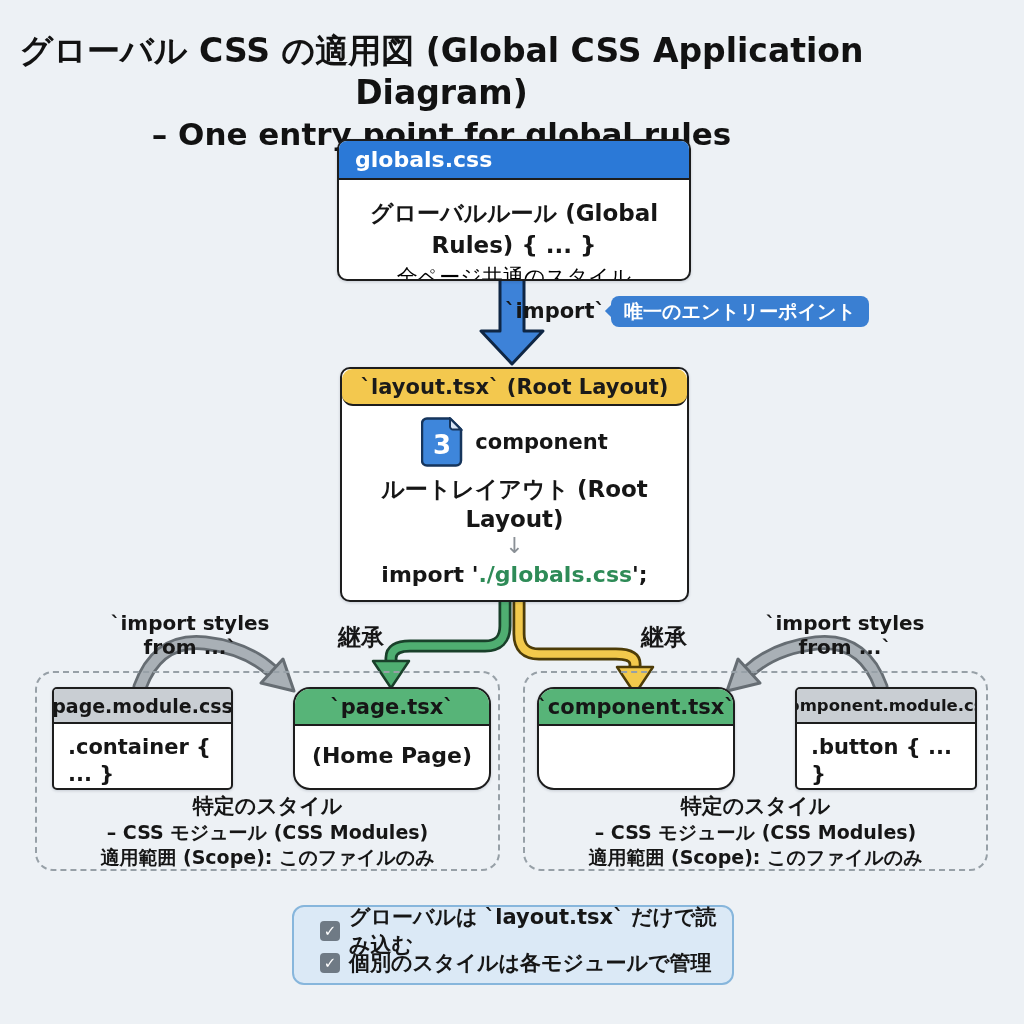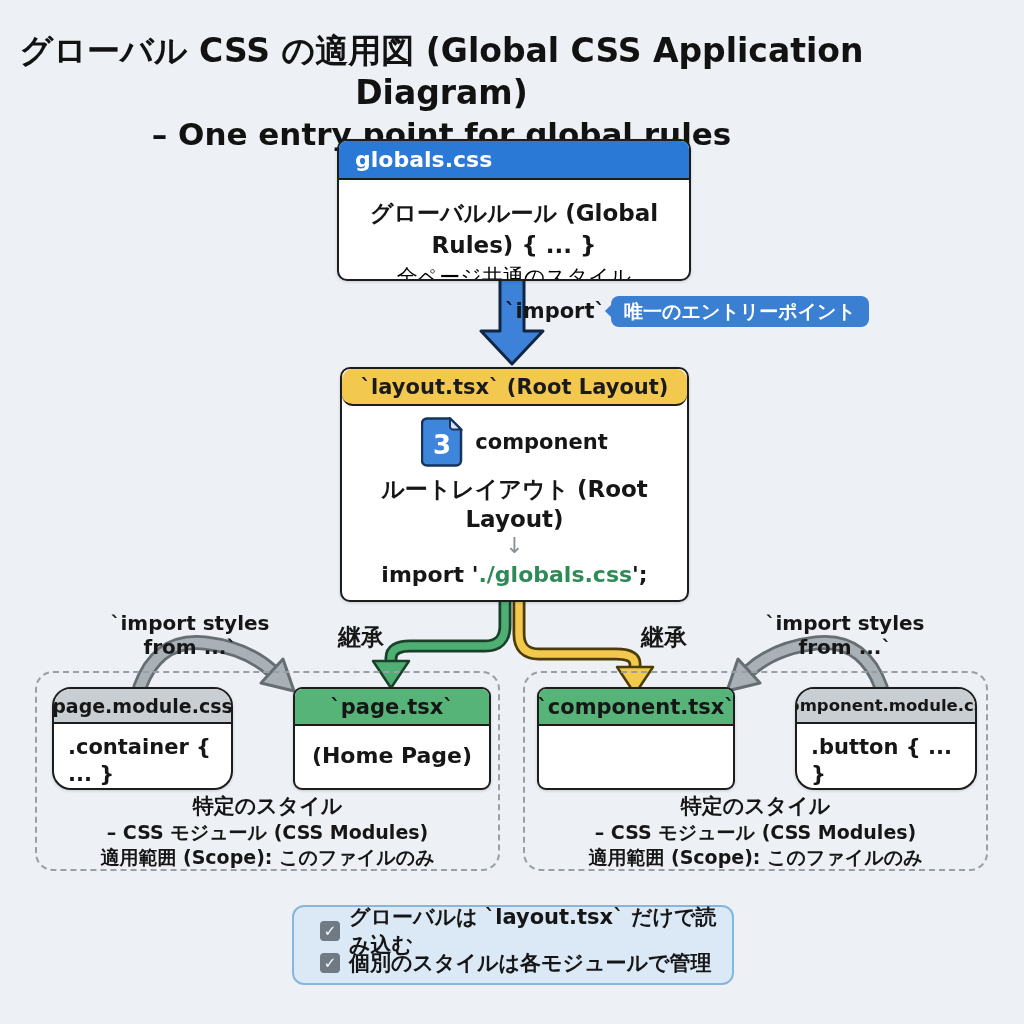--- a/index.html
+++ b/index.html
@@ -47,25 +47,25 @@
   .impstyles{position:absolute;top:611px;width:210px;text-align:center;font-weight:bold;font-size:20px;}
   .impstyles.left{left:85px;}
   .impstyles.right{left:740px;}
 
   
   .dashed{position:absolute;top:671px;width:465px;height:200px;border:2.5px dashed #97a0a7;border-radius:18px;box-sizing:border-box;}
   .dashed.left{left:35px;}
   .dashed.right{left:523px;}
 
   
-  .modbox{width:177px;height:99px;border-radius:19px;border-width:2px;}
+  .modbox{width:177px;height:99px;border-radius:5px;border-width:2px;}
   .modbox .hdr{height:35px;background:var(--gray_header,#c9ced3);font-size:19px;border-bottom-width:2px;}
   .modbox .hdr.small{font-size:16.5px;}
   .modbox .bd{padding:10px 8px 0 14px;font-weight:bold;font-size:21px;line-height:27px;text-align:left;}
-  .pagebox{width:194px;height:99px;border-radius:9px;}
+  .pagebox{width:194px;height:99px;border-radius:17px;}
   .pagebox .hdr{height:37px;background:var(--green_header,#57b478);font-size:21px;}
   .pagebox .bd{display:flex;align-items:center;justify-content:center;height:58px;font-weight:bold;font-size:22px;}
   .pm{left:52px;top:687px;}  .pt{left:293px;top:687px;}
   .ct{left:537px;top:687px;} .cm{left:795px;top:687px;width:178px;}
 
   
   .gfooter{position:absolute;top:793px;width:465px;text-align:center;}
   .gfooter.left{left:35px;} .gfooter.right{left:523px;}
   .gfooter .f1{font-weight:bold;font-size:21px;line-height:27px;}
   .gfooter .f2{font-weight:bold;font-size:19px;line-height:25px;}

